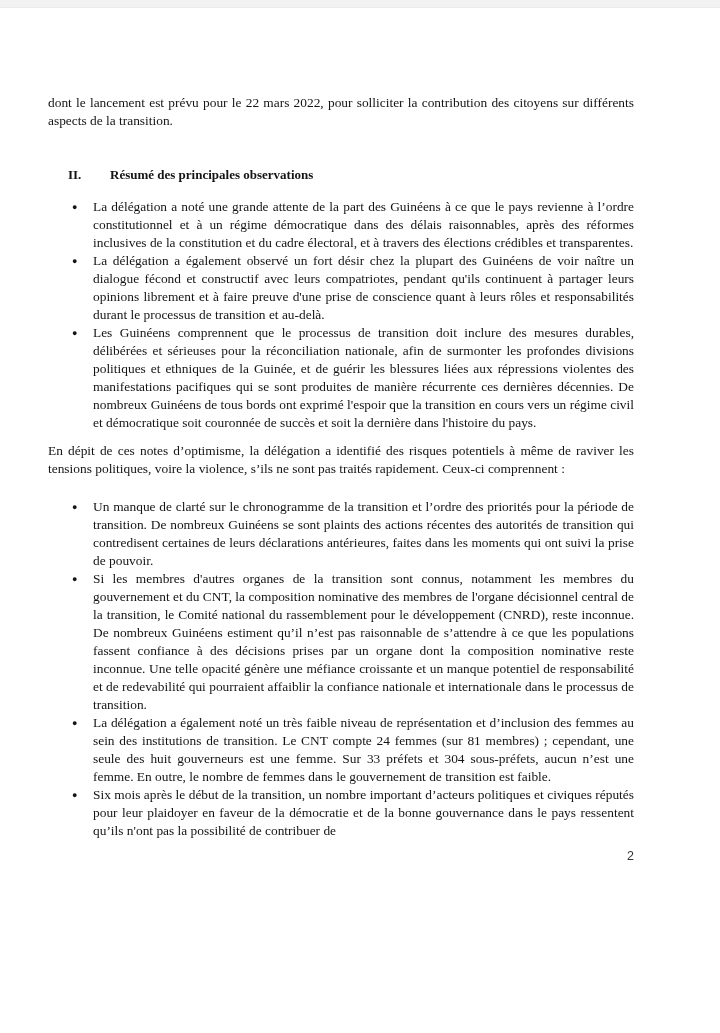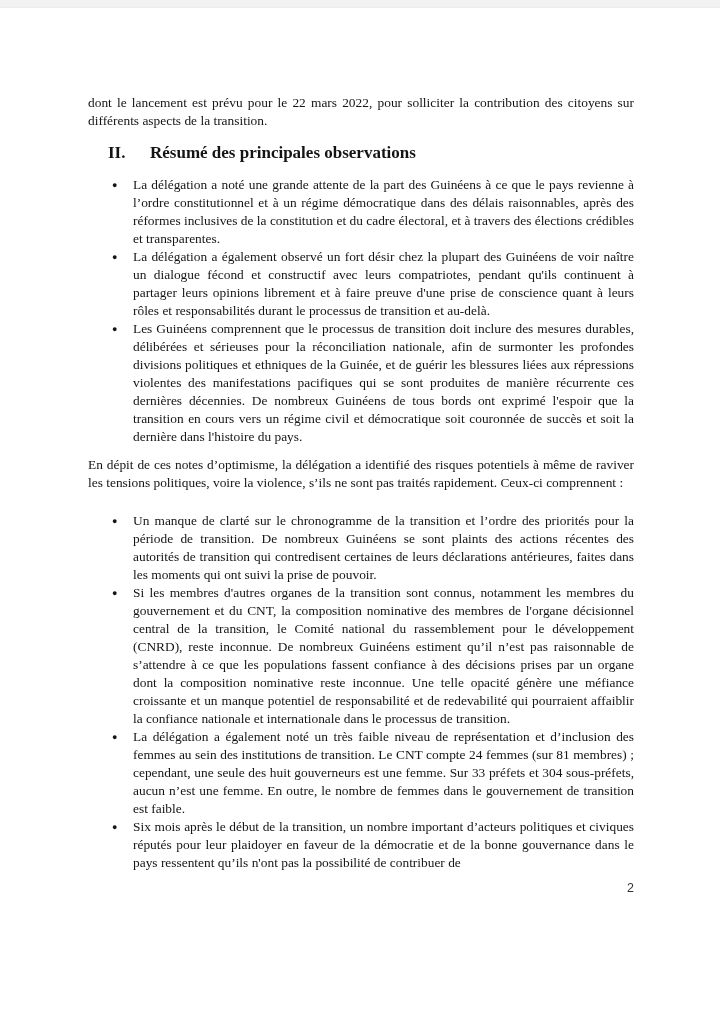--- a/index.html
+++ b/index.html
@@ -13,33 +13,33 @@
   }
   .topbar {
     width: 720px;
     height: 8px;
     background: #f2f2f2;
     border-bottom: 1px solid #ececec;
   }
   .page {
     width: 720px;
     height: 1025px;
-    padding: 86px 86px 0 88px;
+    padding: 86px 86px 0 48px;
     background: #ffffff;
   }
   .para {
     font-size: 13.4px;
     line-height: 18px;
     text-align: justify;
   }
   .heading {
-    margin-top: 14px;
+    margin-top: 36px;
     margin-bottom: 14px;
     padding-left: 20px;
-    font-size: 17px;
+    font-size: 13px;
     line-height: 18px;
     font-weight: bold;
   }
   .heading .numeral {
     display: inline-block;
     width: 42px;
   }
   ul.bullets {
     list-style: none;
   }

